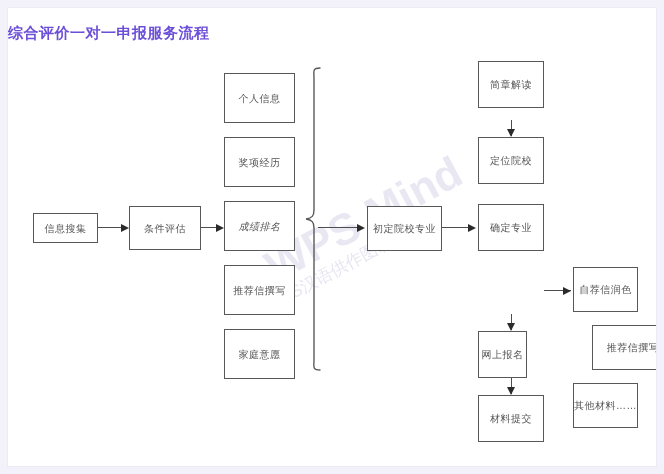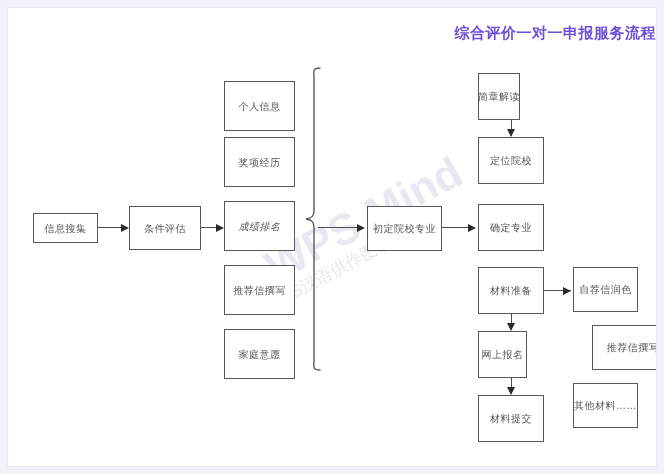--- a/index.html
+++ b/index.html
@@ -31,21 +31,21 @@
     box-shadow: 0 0 0 1px #eceaf7;
     overflow: hidden;
   }
 
   
   #chart-title {
     position: absolute;
     left: 0;
     top: 16px;
     width: 648px;
-    text-align: right;
+    text-align: left;
     font-size: 15px;
     font-weight: bold;
     letter-spacing: 0.5px;
     color: #6c4fd8;
     white-space: nowrap;
   }
 
   
   #watermark {
     position: absolute;
@@ -144,21 +144,21 @@
     <div class="node" style="left:25px;  top:205px; width:65px;  height:30px;">信息搜集</div>
 
     <div class="conn h" style="left:90px; top:219px; width:23px;"></div>
     <div class="arrow-r" style="left:113px; top:216px;"></div>
 
     <div class="node" style="left:121px; top:198px; width:72px;  height:44px;">条件评估</div>
 
     <div class="conn h" style="left:193px; top:219px; width:15px;"></div>
     <div class="arrow-r" style="left:208px; top:216px;"></div>
 
-    <div class="node" style="left:216px; top:73px;  width:71px; height:50px;">个人信息</div>
+    <div class="node" style="left:216px; top:65px;  width:71px; height:50px;">个人信息</div>
 
     <div class="node" style="left:216px; top:129px; width:71px; height:50px;">奖项经历</div>
 
     <div class="node" style="left:216px; top:193px; width:71px; height:50px;font-style:italic;">成绩排名</div>
 
     <div class="node" style="left:216px; top:257px; width:71px; height:50px;">推荐信撰写</div>
 
     <div class="node" style="left:216px; top:321px; width:71px; height:50px;">家庭意愿</div>
 
     <svg class="brace-svg" viewBox="0 0 24 306">
@@ -166,30 +166,29 @@
     </svg>
 
     <div class="conn h" style="left:310px; top:219px; width:39px;"></div>
     <div class="arrow-r" style="left:349px; top:216px;"></div>
 
     <div class="node" style="left:359px; top:198px; width:75px; height:45px;">初定院校专业</div>
 
     <div class="conn h" style="left:434px; top:219px; width:26px;"></div>
     <div class="arrow-r" style="left:460px; top:216px;"></div>
 
-    <div class="node" style="left:470px; top:65px;  width:42px; height:47px;">简章解读</div>
+    <div class="node" style="left:470px; top:53px;  width:66px; height:47px;">简章解读</div>
 
     <div class="conn v" style="left:503px; top:112px; height:16px;"></div>
     <div class="arrow-d" style="left:499px; top:121px;"></div>
 
     <div class="node" style="left:470px; top:129px; width:66px; height:47px;text-align:center;">定位院校</div>
 
     <div class="node" style="left:470px; top:196px; width:66px; height:47px;">确定专业</div>
 
-    <div class="node" style="left:470px; top:259px; width:66px; height:47px;">材料准备</div>
 
     <div class="conn v" style="left:503px; top:306px; height:16px;"></div>
     <div class="arrow-d" style="left:499px; top:315px;"></div>
 
     <div class="conn h" style="left:536px; top:282px; width:27px;"></div>
     <div class="arrow-r" style="left:555px; top:279px;"></div>
 
     <div class="node" style="left:470px; top:323px; width:49px; height:47px;">网上报名</div>
 
     <div class="conn v" style="left:503px; top:370px; height:16px;"></div>

